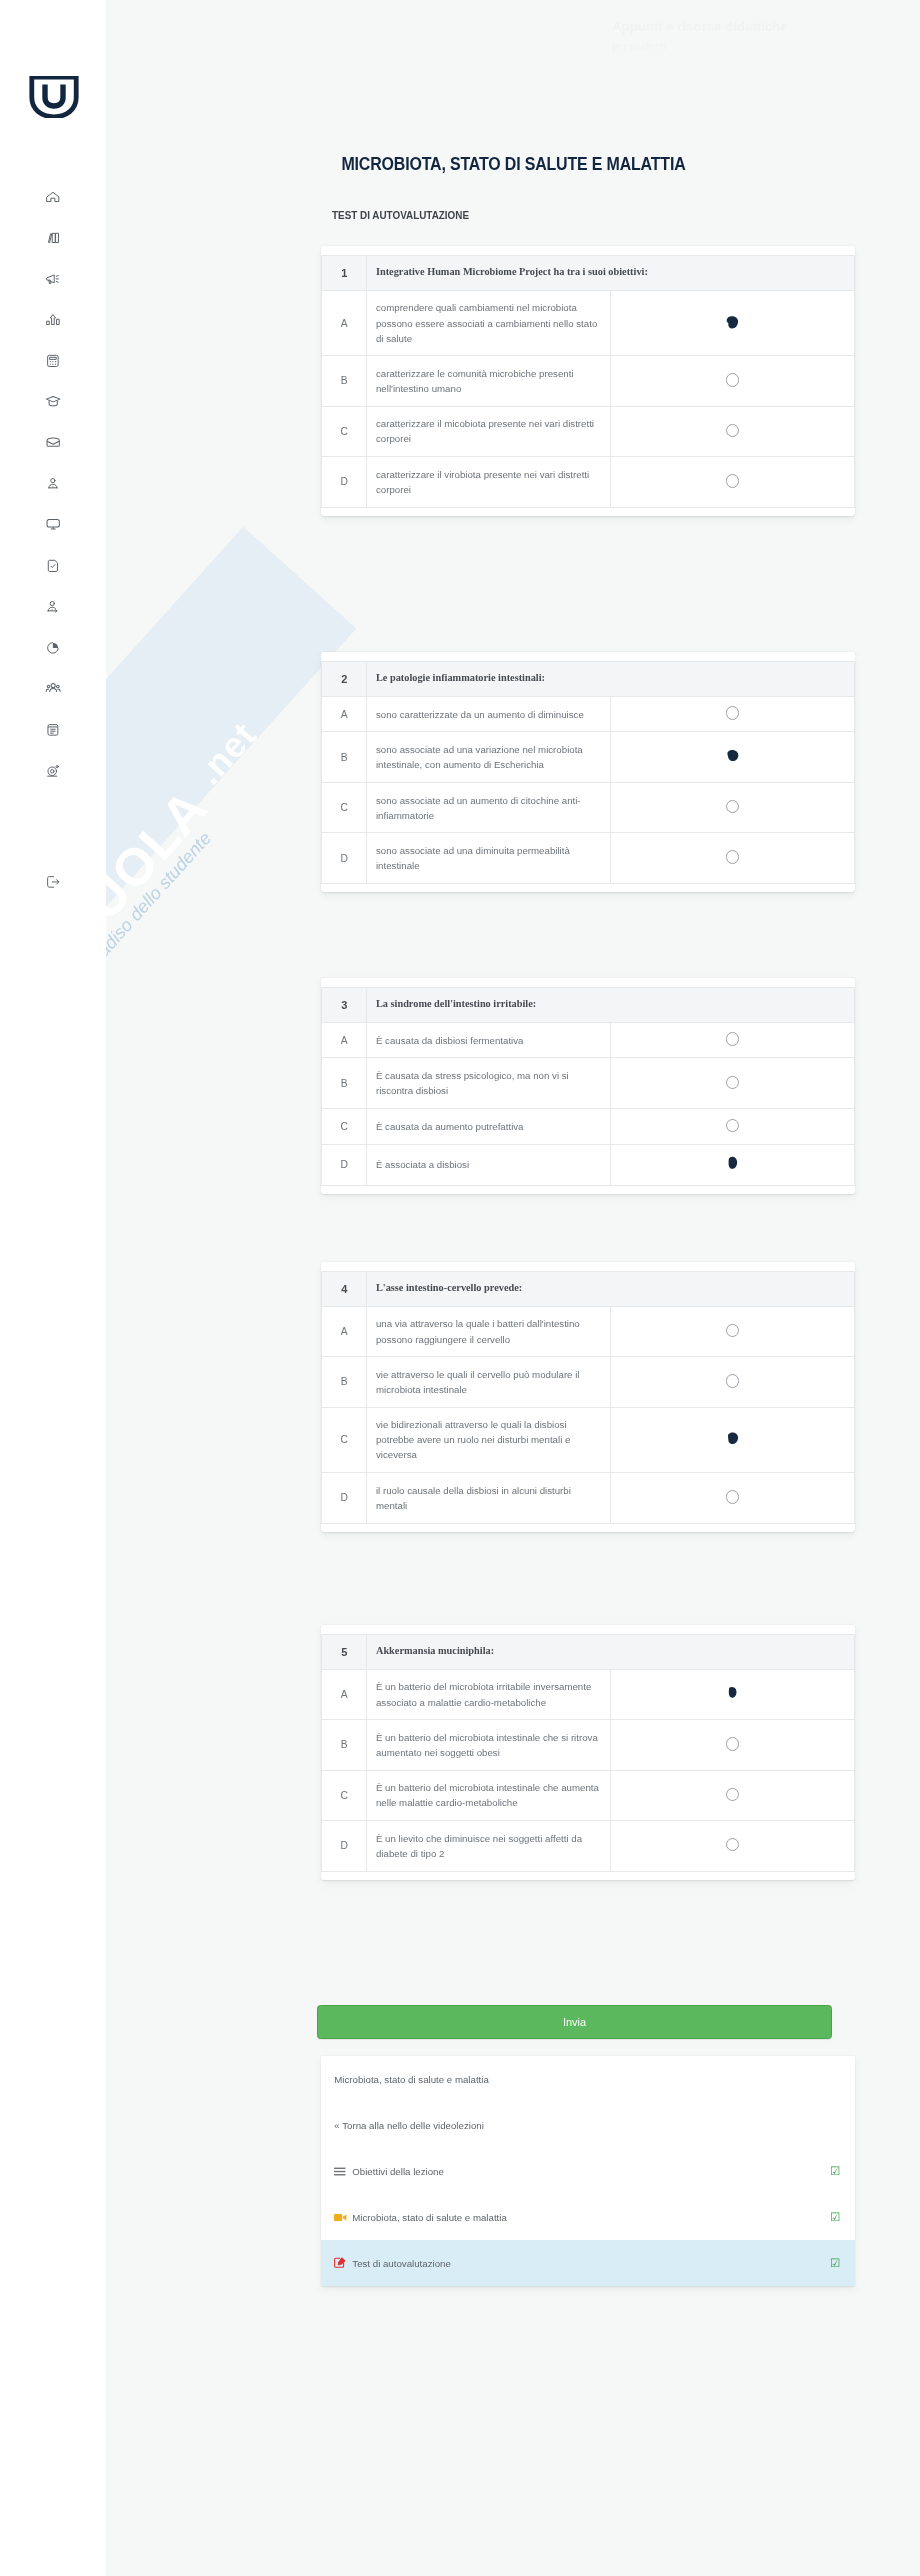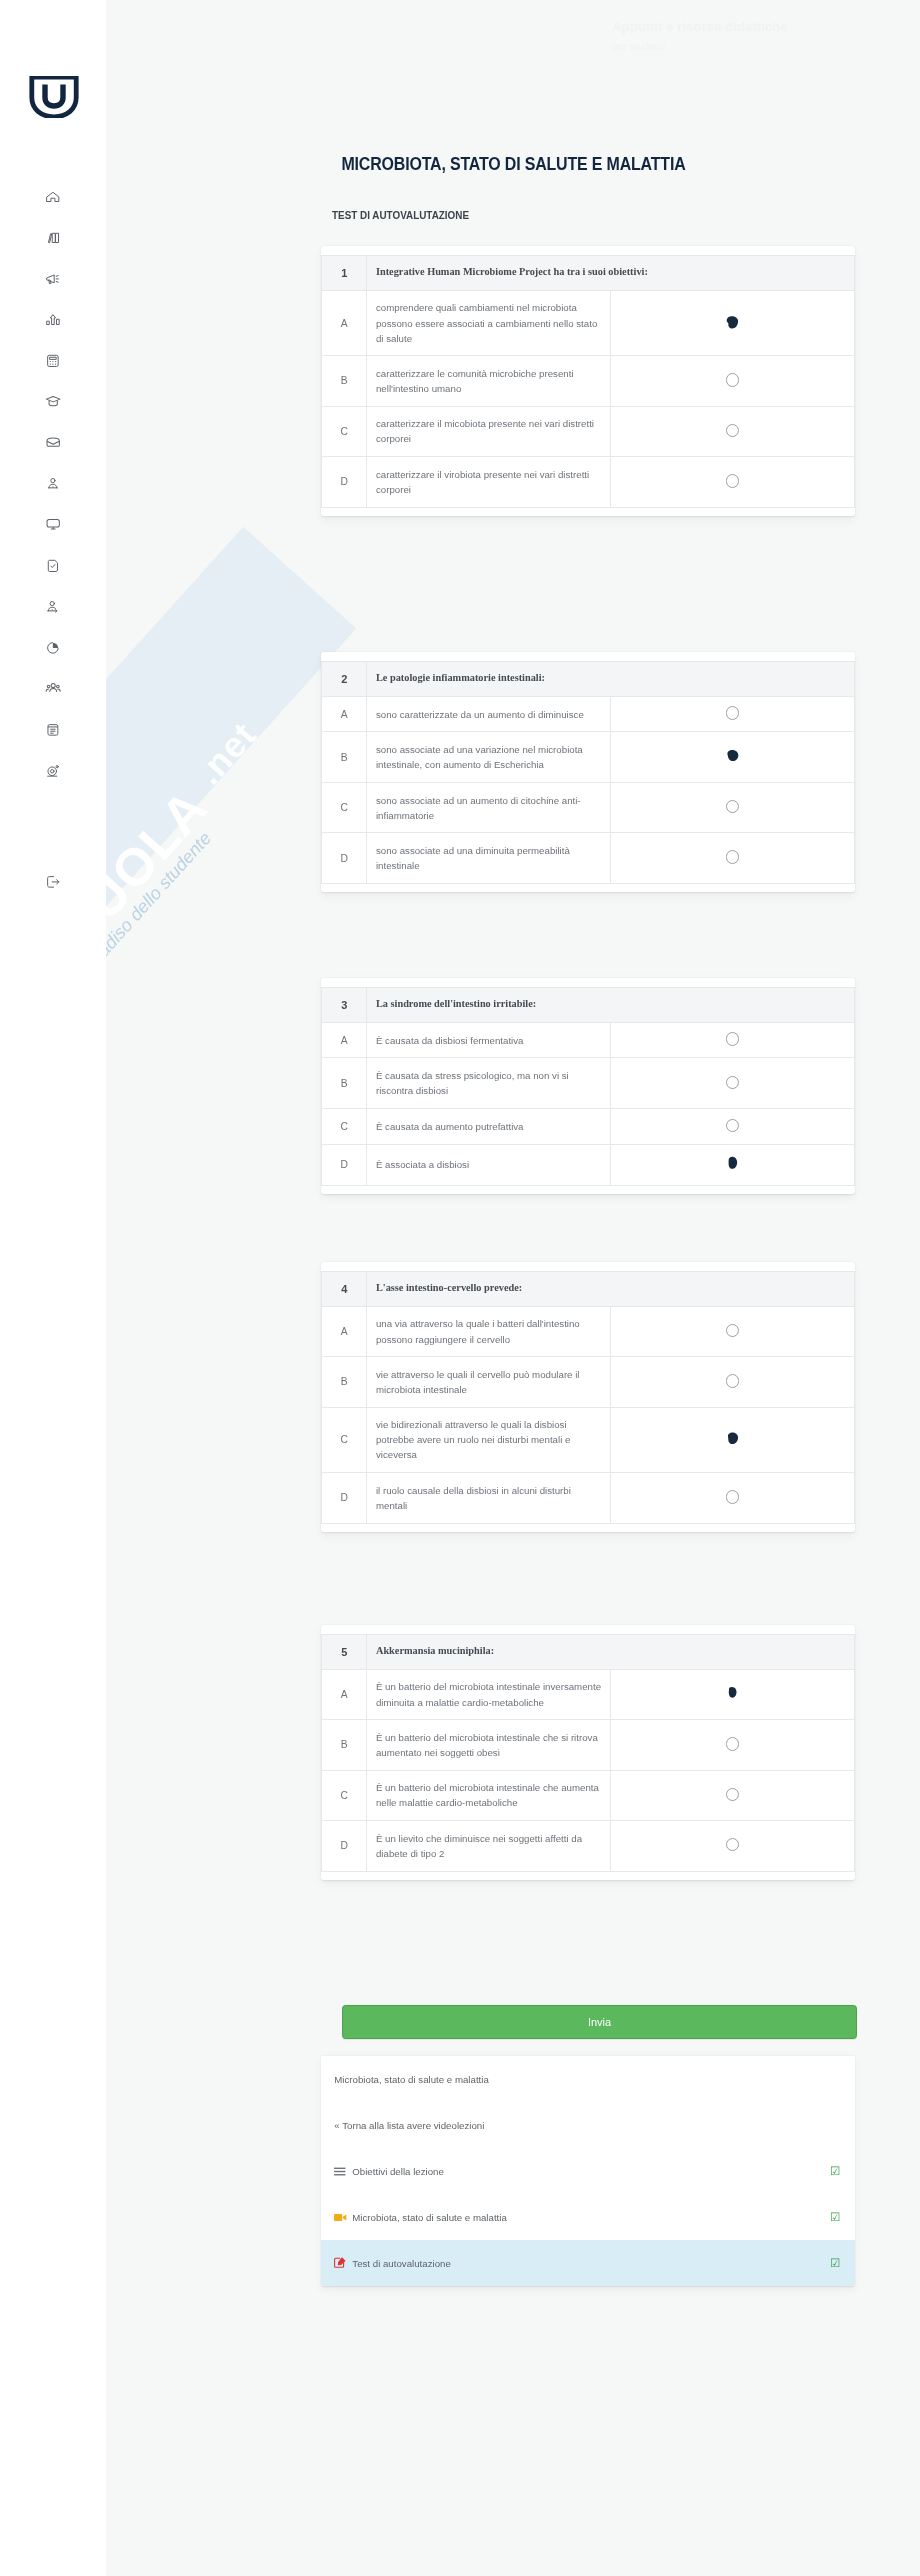--- a/index.html
+++ b/index.html
@@ -178,21 +178,21 @@
     display: inline-block;
     width: 20.6px; height: 20.6px;
     position: relative;
     vertical-align: middle;
   }
   .radio-marked svg { display: block; }
 
   
   .submit-btn {
     position: absolute;
-    left: 236px;
+    left: 211px;
     width: 515px;
     height: 34px;
     background: #5cb85c;
     border: 0.6px solid #4aa34a;
     border-radius: 3.6px;
     color: #ffffff;
     font-size: 11px;
     display: flex;
     align-items: center;
     justify-content: center;
@@ -584,21 +584,21 @@
 
     <div class="quiz-card" style="top:1625px;">
       <table class="quiz-table">
         <tbody>
             <tr class="q-head">
           <td class="col-key"><span class="q-num">5</span></td>
           <td class="col-text" colspan="2"><span class="q-text">Akkermansia muciniphila:</span></td>
         </tr>
         <tr>
           <td class="col-key"><span class="opt-key">A</span></td>
-          <td class="col-text"><span class="opt-text">È un batterio del microbiota intestinale inversamente diminuita a malattie cardio-metaboliche</span></td>
+          <td class="col-text"><span class="opt-text">È un batterio del microbiota irritabile inversamente associato a malattie cardio-metaboliche</span></td>
           <td class="col-radio">
             <span class="radio-marked">
               <svg width="20.6" height="20.6" viewBox="0 0 34 34">
                     <path d="M12 6 C16 4 21 5 23 9 C25 13 24 18 21 21 C18 24 14 23 12.5 20 C11 17 11 13 11.5 10 C11.8 8 11.5 7 12 6 Z" fill="#16293f"></path>
                   </svg>
             </span>
           </td>
         </tr>
         <tr>
           <td class="col-key"><span class="opt-key">B</span></td>
@@ -621,21 +621,21 @@
 
     <div class="submit-btn" style="top:2005px;">Invia</div>
 
     <div class="lesson-panel" style="top:2056px;">
 
       <div class="lesson-row plain">
         <span class="lr-label">Microbiota, stato di salute e malattia</span>
       </div>
 
       <div class="lesson-row plain">
-        <span class="lr-label">« Torna alla lista avere videolezioni</span>
+        <span class="lr-label">« Torna alla nello delle videolezioni</span>
       </div>
 
       <div class="lesson-row">
         <span class="lr-icon">
           <svg width="11.5" height="9" viewBox="0 0 19 15">
             <rect x="0" y="1" width="19" height="2.3" fill="#6d7379"></rect>
             <rect x="0" y="6.4" width="19" height="2.3" fill="#6d7379"></rect>
             <rect x="0" y="11.8" width="19" height="2.3" fill="#6d7379"></rect>
           </svg>
         </span>

